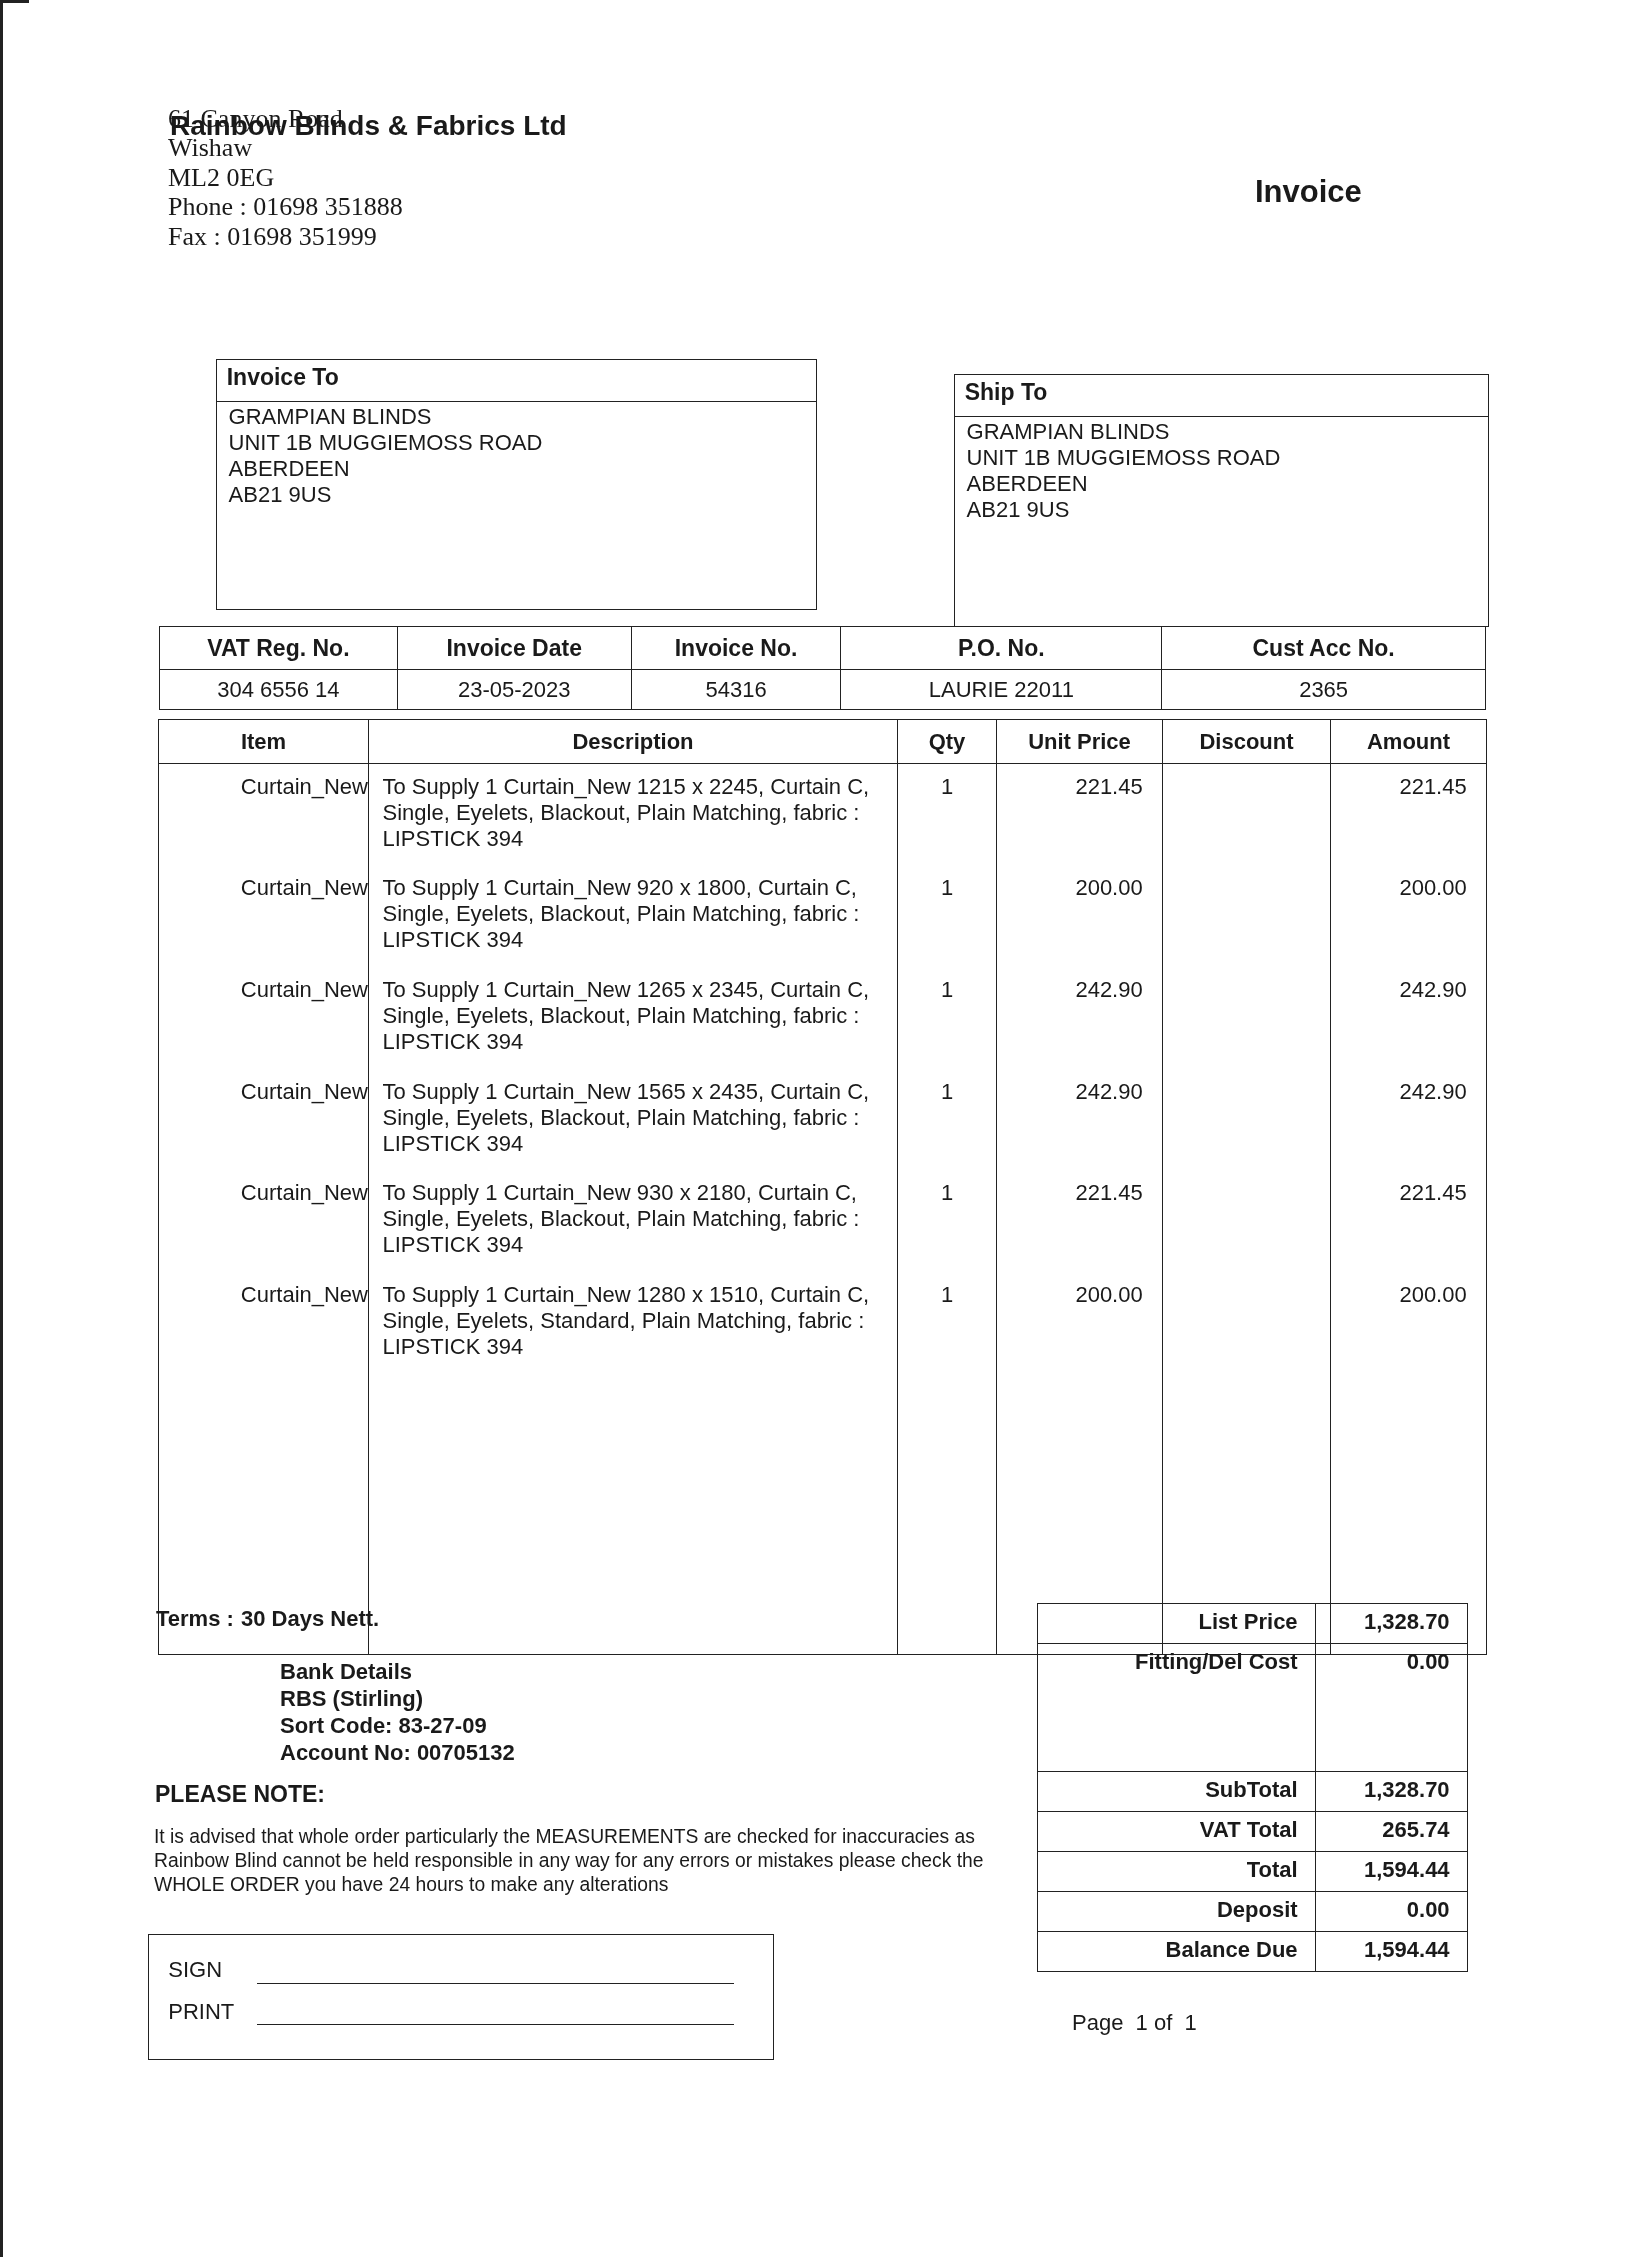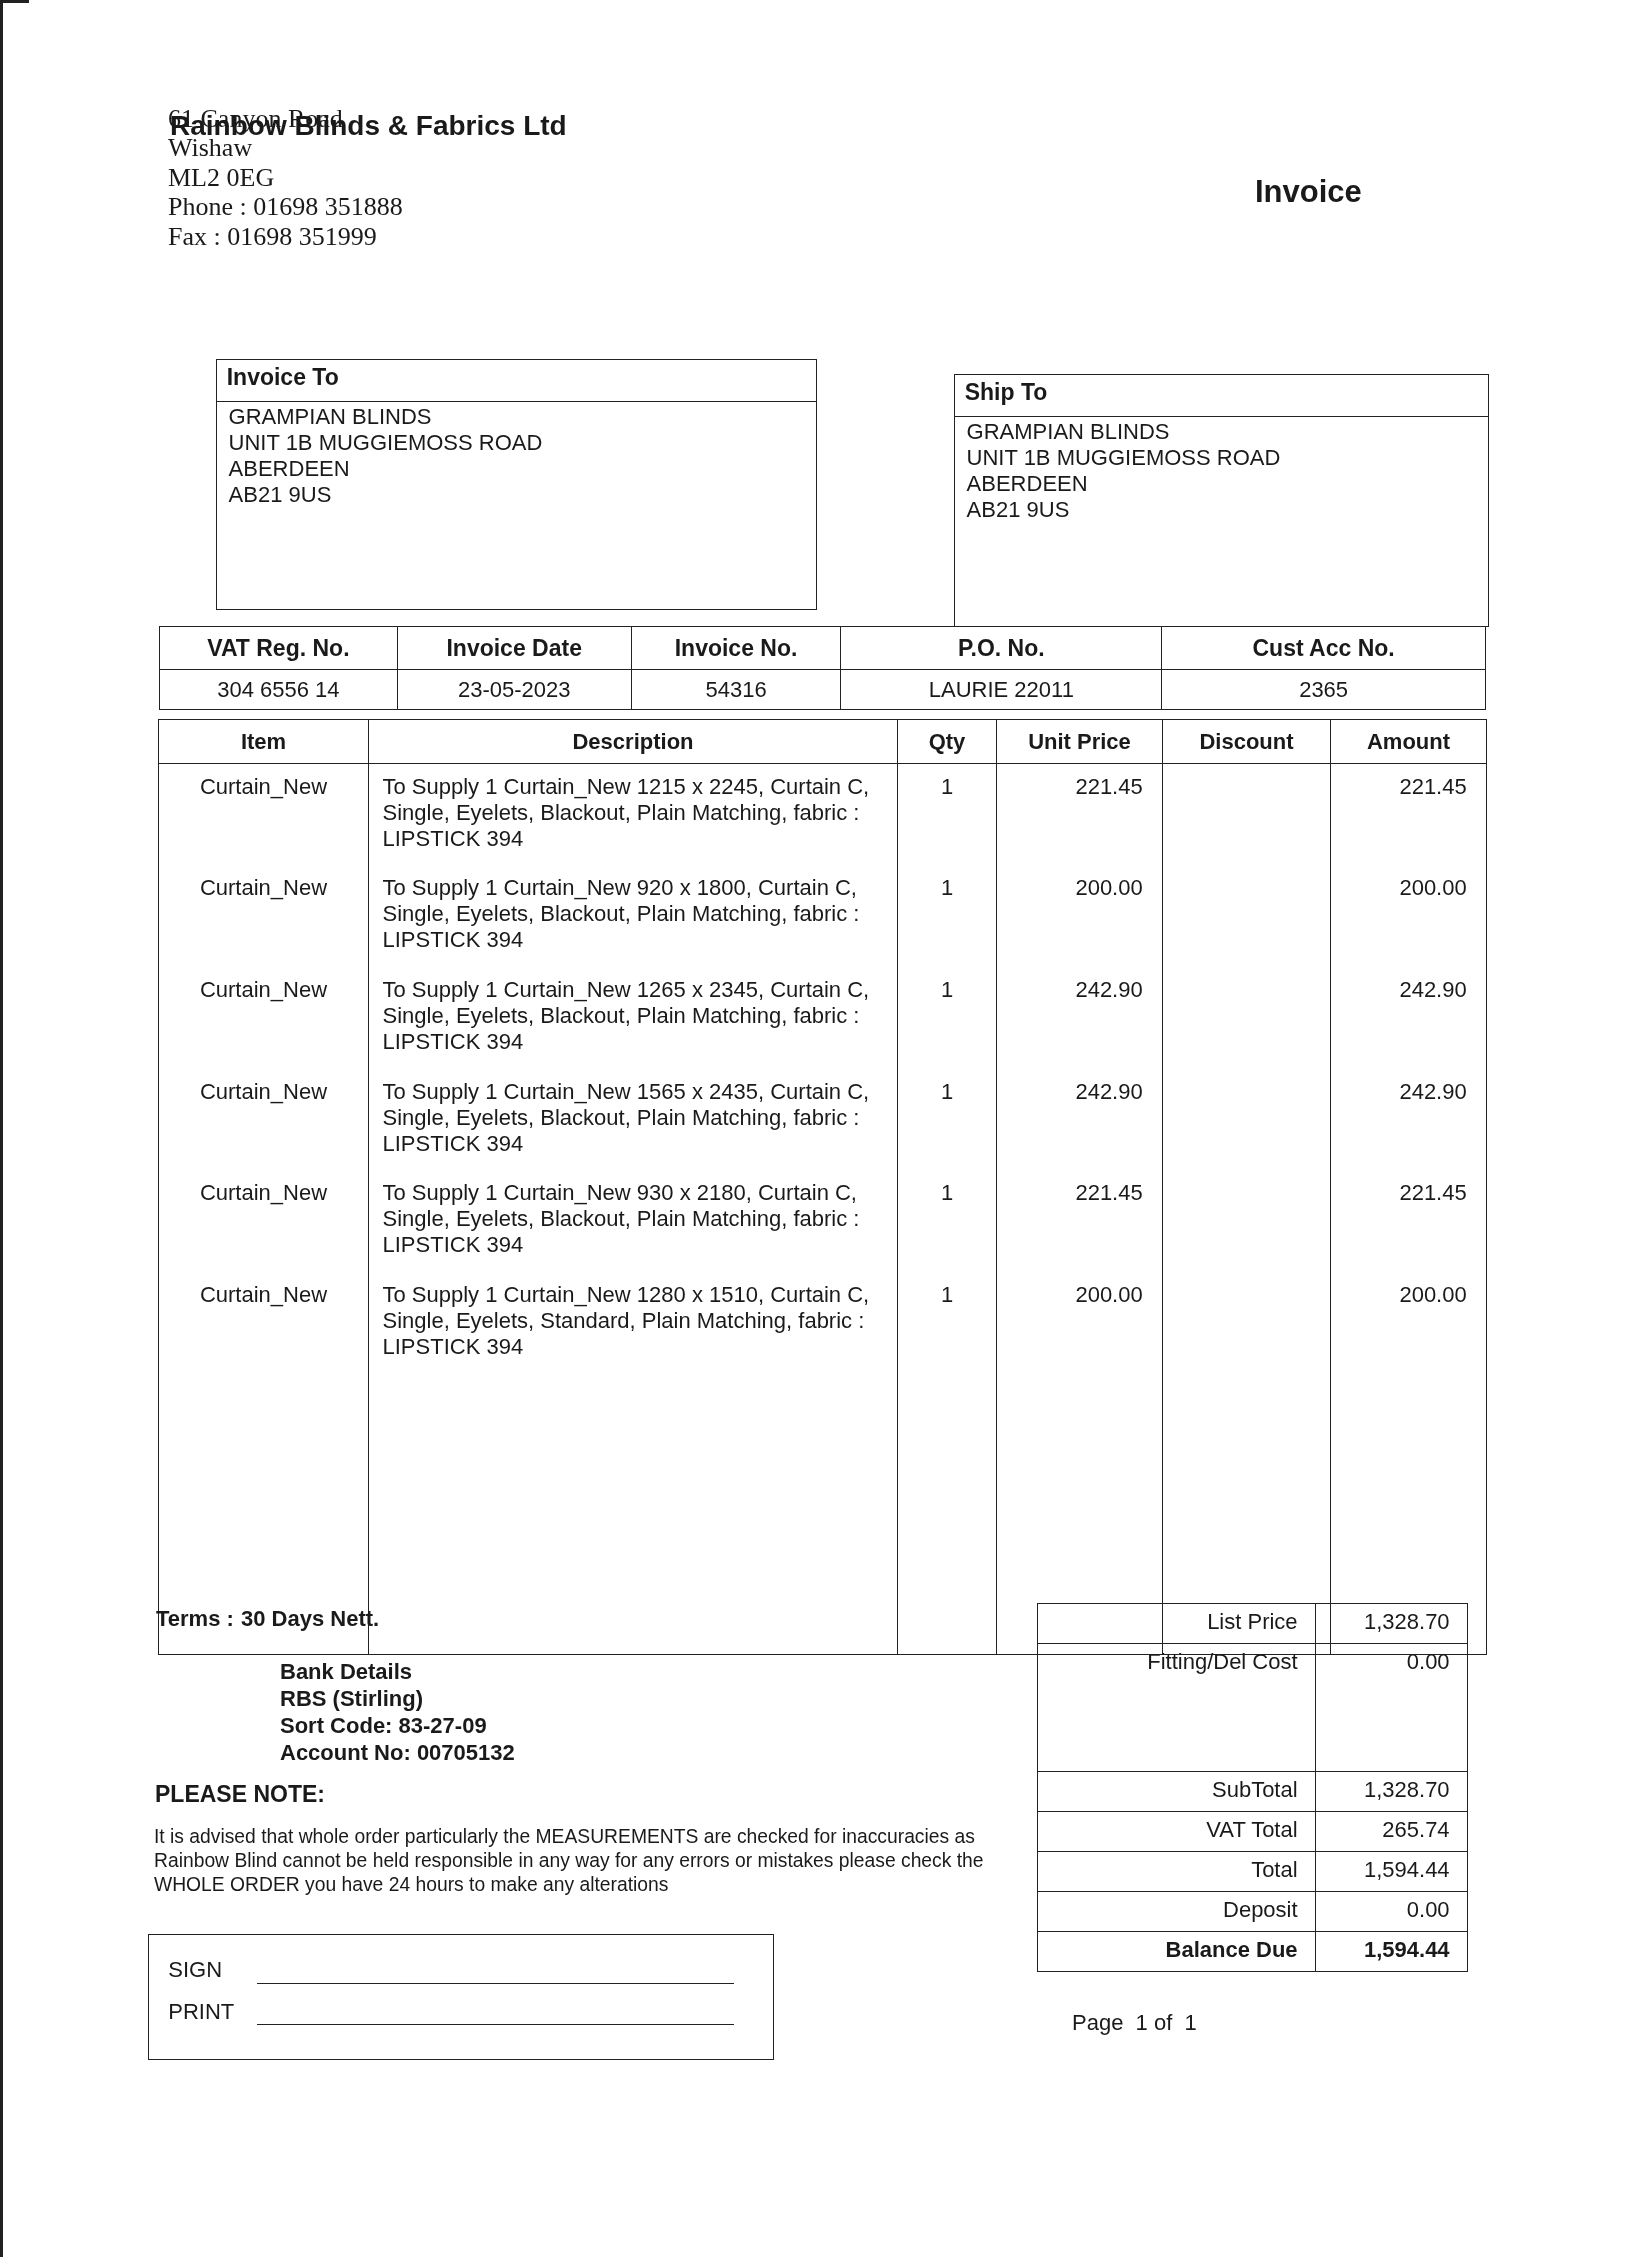--- a/index.html
+++ b/index.html
@@ -25,39 +25,39 @@
   td, th { border:1.9px solid #222; padding:0; }
   .meta-table { left:159px; top:626px; width:1327px; }
   .meta-table th { height:42px; font-size:23px; font-weight:bold; text-align:center; }
   .meta-table td { height:39px; font-size:22px; text-align:center; }
 
   .items-table { left:158px; top:719px; width:1329px; }
   .items-table th { height:43px; font-size:22px; font-weight:bold; text-align:center; }
   .items-table td { vertical-align:top; font-size:22px; line-height:26px; border-top:none; border-bottom:none; }
   .items-table tr.last td { border-bottom:1.9px solid #222; }
   .items-table tr.first td { border-top:1.9px solid #222; }
-  .items-table .c-item { text-align:center; padding-top:9.7px; }
+  .items-table .c-item { text-align:right; padding-top:9.7px; }
   .items-table .c-desc { padding:9.7px 5.8px 0 13.5px; }
   .items-table .c-qty { text-align:center; padding-top:9.7px; }
   .items-table .c-num { text-align:right; padding:9.7px 19.3px 0 0; }
   .items-table .row td { height:92px; }
   .items-table .filler td { height:280px; }
 
   .terms-label { left:156px; top:1606px; font-size:22px; font-weight:bold; }
   .terms-val { left:241px; top:1606px; font-size:22px; font-weight:bold; }
   .bank { left:280px; top:1658px; font-size:22px; font-weight:bold; line-height:27px; }
   .note-title { left:155px; top:1781px; font-size:23px; font-weight:bold; }
   .note-text { left:154px; top:1825px; font-size:19.3px; line-height:24px; width:850px; }
 
   .sign-box { left:148px; top:1934px; width:626px; height:126px; border:1.9px solid #222; box-sizing:border-box; }
   .sign-row { position:absolute; left:19.3px; font-size:22px; }
   .sign-line { position:absolute; left:108px; width:477px; border-bottom:1.9px solid #222; }
 
   .totals-table { left:1037px; top:1603px; width:431px; }
-  .totals-table td { height:40px; font-size:22px; text-align:right; padding-right:17.4px; vertical-align:top; padding-top:4.8px; box-sizing:border-box; }
+  .totals-table td { height:40px; font-size:22px; text-align:right; padding-right:17.4px; vertical-align:top; padding-top:4.8px; box-sizing:border-box;font-weight:bold; }
   .totals-table td.lbl { width:278px; }
   .totals-table tr.tall td { height:128px; }
   .totals-table tr.bold td { font-weight:bold; }
 
   .page-num { left:1032px; top:2010px; font-size:22px;margin-left:40px; }
 </style>
 </head>
 <body>
 
 <div class="abs edge-left"></div>

